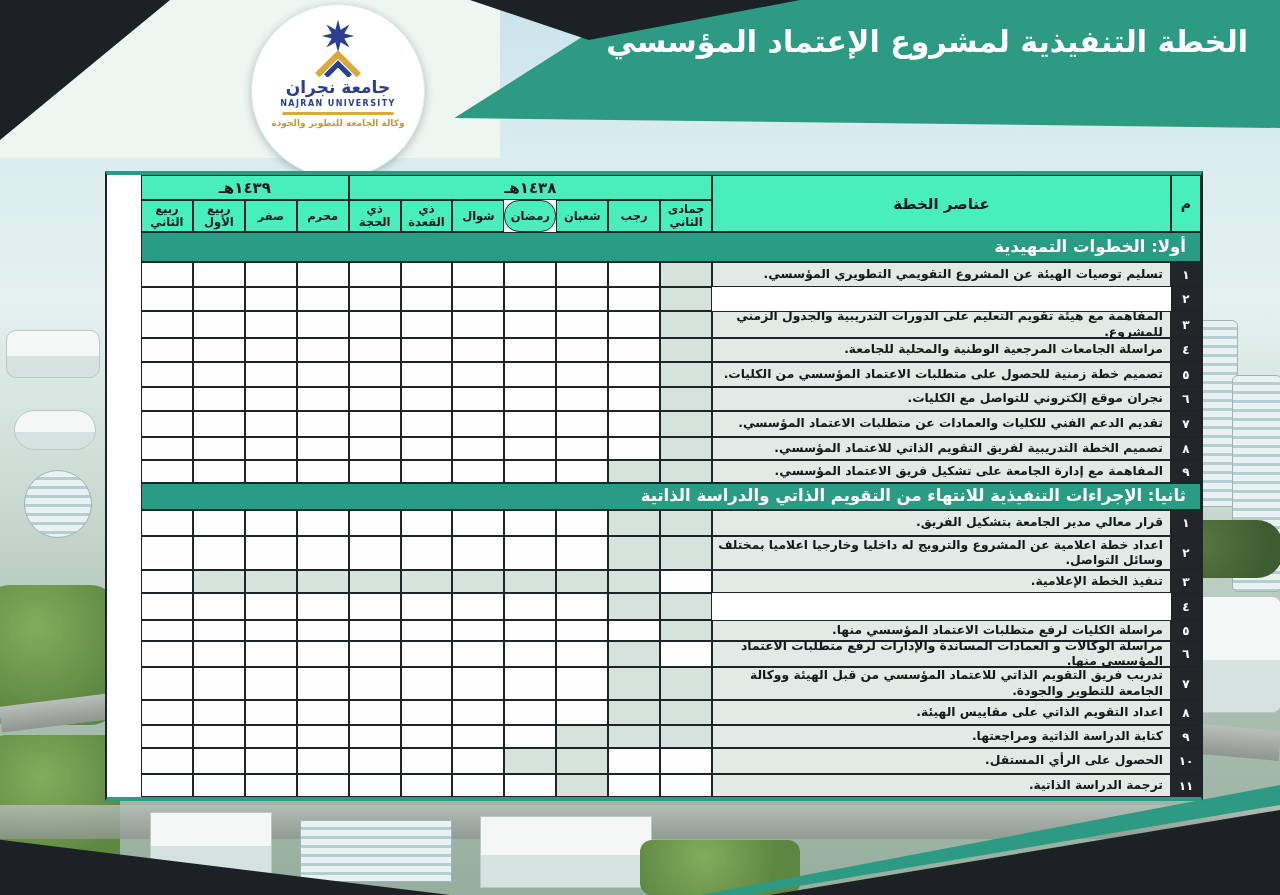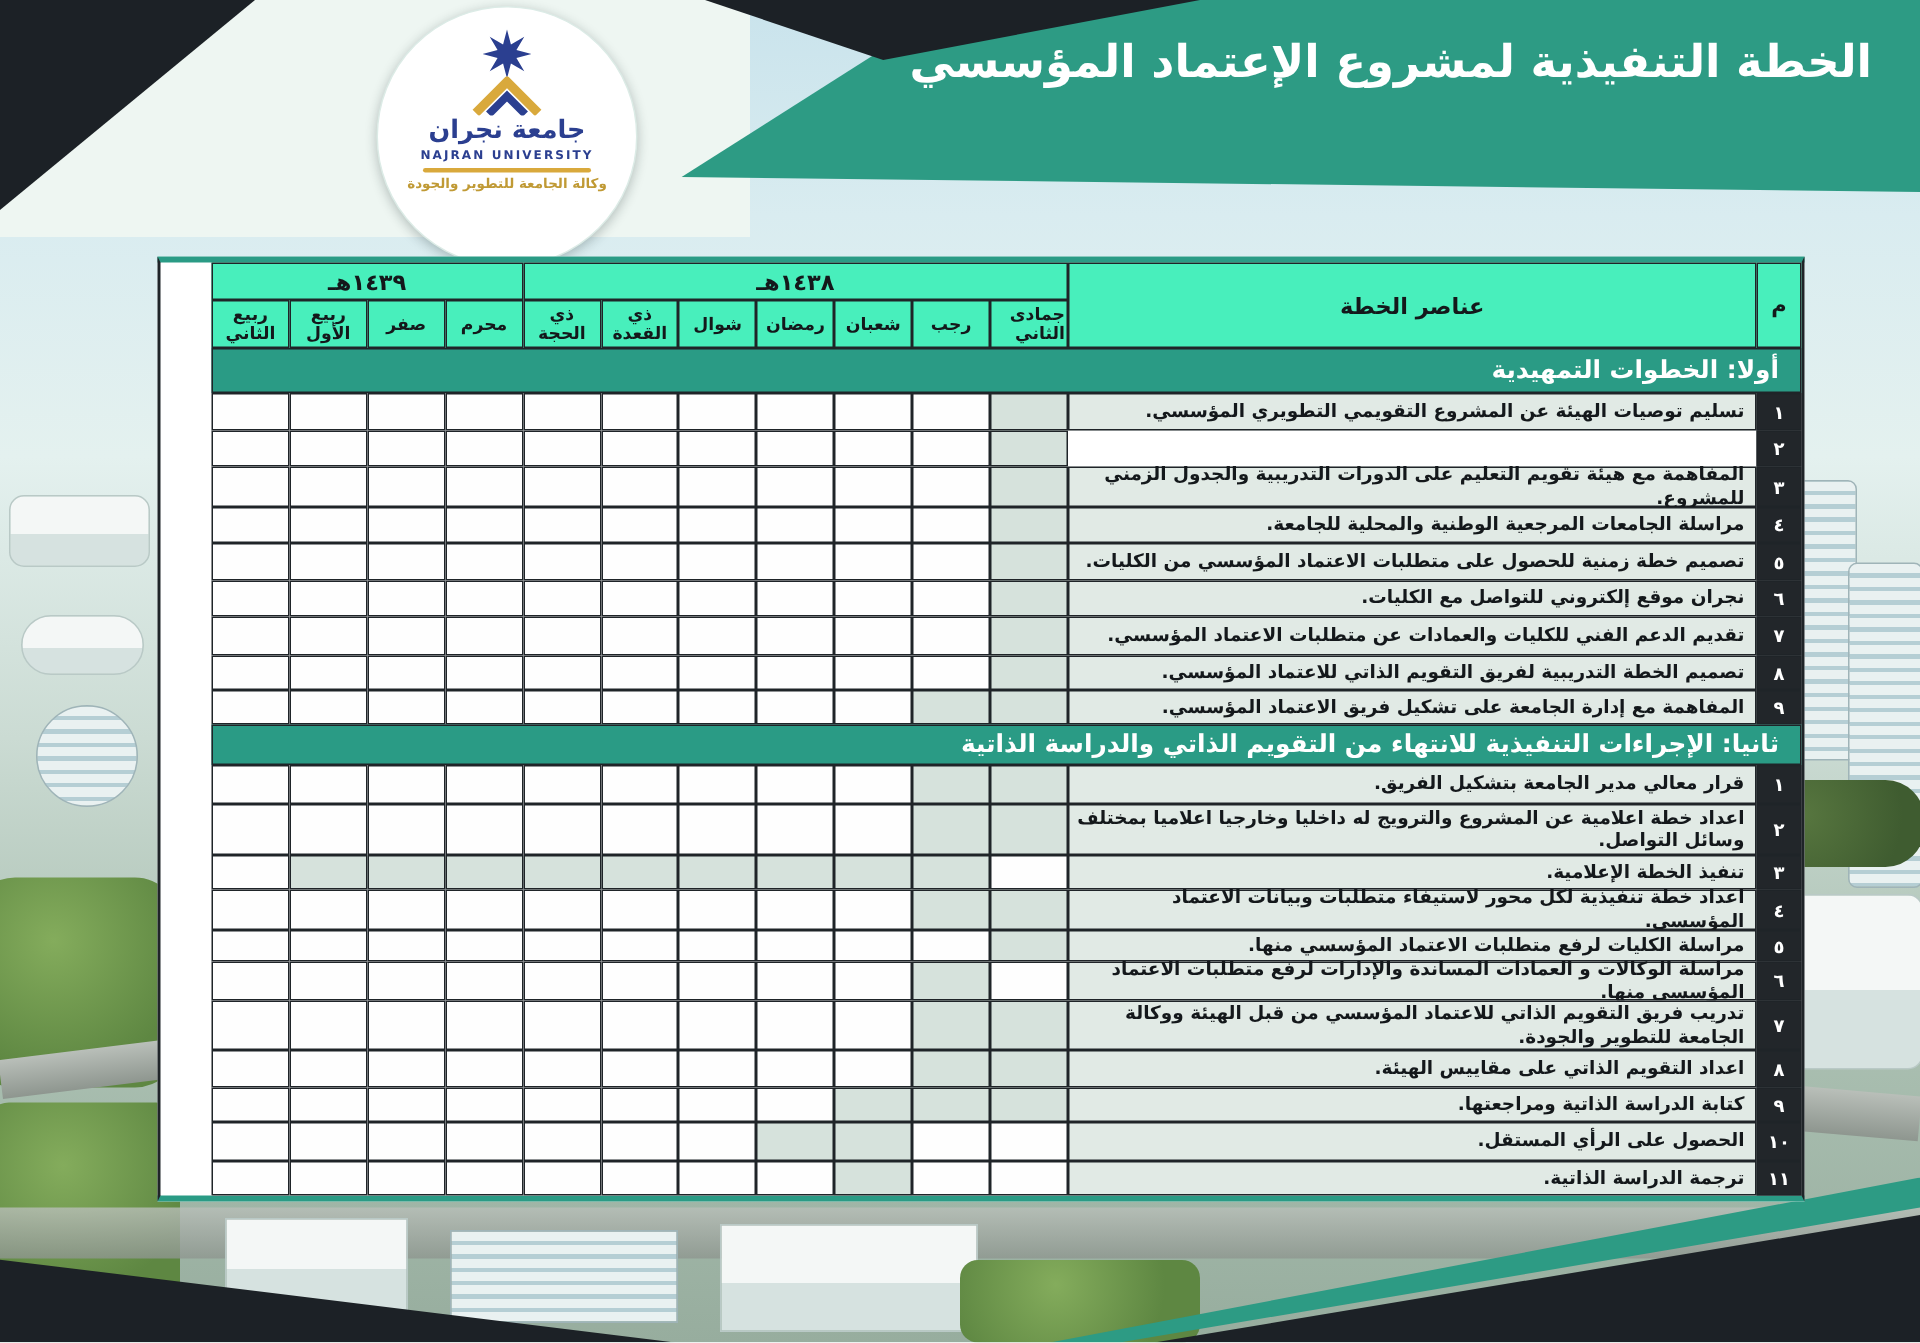--- a/index.html
+++ b/index.html
@@ -108,24 +108,24 @@
   <div class="plan-table" style="grid-template-rows: 25px 32px 30px 25px 24px 27px 24px 25px 24px 26px 23px 23px 27px 26px 34px 23px 27px 21px 26px 33px 25px 23px 26px 23px;">
       <div class="pc h-year" style="grid-area: 1 / 1 / span 1 / span 4;">١٤٣٩هـ</div>
       <div class="pc h-year" style="grid-area: 1 / 5 / span 1 / span 7;">١٤٣٨هـ</div>
       <div class="pc h-month" style="grid-area: 2 / 1 / span 1 / span 1;">ربيع الثاني</div>
       <div class="pc h-month" style="grid-area: 2 / 2 / span 1 / span 1;">ربيع الأول</div>
       <div class="pc h-month" style="grid-area: 2 / 3 / span 1 / span 1;">صفر</div>
       <div class="pc h-month" style="grid-area: 2 / 4 / span 1 / span 1;">محرم</div>
       <div class="pc h-month" style="grid-area: 2 / 5 / span 1 / span 1;">ذي الحجة</div>
       <div class="pc h-month" style="grid-area: 2 / 6 / span 1 / span 1;">ذي القعدة</div>
       <div class="pc h-month" style="grid-area: 2 / 7 / span 1 / span 1;">شوال</div>
-      <div class="pc h-month" style="grid-area: 2 / 8 / span 1 / span 1;">رمضان</div>
+      <div class="pc h-month" style="grid-area: 2 / 8 / span 1 / span 1; border-radius: 15px;">رمضان</div>
       <div class="pc h-month" style="grid-area: 2 / 9 / span 1 / span 1;">شعبان</div>
       <div class="pc h-month" style="grid-area: 2 / 10 / span 1 / span 1;">رجب</div>
-      <div class="pc h-month" style="grid-area: 2 / 11 / span 1 / span 1; text-align: right;">جمادى الثاني</div>
+      <div class="pc h-month" style="grid-area: 2 / 11 / span 1 / span 1;">جمادى الثاني</div>
       <div class="pc h-elements" style="grid-area: 1 / 12 / span 2 / span 1;">عناصر الخطة</div>
       <div class="pc h-num" style="grid-area: 1 / 13 / span 2 / span 1;">م</div>
       <div class="pc section-band" style="grid-area: 3 / 1 / span 1 / span 13;">أولا: الخطوات التمهيدية</div>
       <div class="pc cell" style="grid-area: 4 / 1 / span 1 / span 1;"></div>
       <div class="pc cell" style="grid-area: 4 / 2 / span 1 / span 1;"></div>
       <div class="pc cell" style="grid-area: 4 / 3 / span 1 / span 1;"></div>
       <div class="pc cell" style="grid-area: 4 / 4 / span 1 / span 1;"></div>
       <div class="pc cell" style="grid-area: 4 / 5 / span 1 / span 1;"></div>
       <div class="pc cell" style="grid-area: 4 / 6 / span 1 / span 1;"></div>
       <div class="pc cell" style="grid-area: 4 / 7 / span 1 / span 1;"></div>
@@ -282,21 +282,20 @@
       <div class="pc cell" style="grid-area: 17 / 2 / span 1 / span 1;"></div>
       <div class="pc cell" style="grid-area: 17 / 3 / span 1 / span 1;"></div>
       <div class="pc cell" style="grid-area: 17 / 4 / span 1 / span 1;"></div>
       <div class="pc cell" style="grid-area: 17 / 5 / span 1 / span 1;"></div>
       <div class="pc cell" style="grid-area: 17 / 6 / span 1 / span 1;"></div>
       <div class="pc cell" style="grid-area: 17 / 7 / span 1 / span 1;"></div>
       <div class="pc cell" style="grid-area: 17 / 8 / span 1 / span 1;"></div>
       <div class="pc cell" style="grid-area: 17 / 9 / span 1 / span 1;"></div>
       <div class="pc cell shaded" style="grid-area: 17 / 10 / span 1 / span 1;"></div>
       <div class="pc cell shaded" style="grid-area: 17 / 11 / span 1 / span 1;"></div>
-      <div class="pc task" style="grid-area: 17 / 12 / span 1 / span 1;">اعداد خطة تنفيذية لكل محور لاستيفاء متطلبات وبيانات الاعتماد المؤسسي.</div>
       <div class="pc num" style="grid-area: 17 / 13 / span 1 / span 1;">٤</div>
       <div class="pc cell" style="grid-area: 18 / 1 / span 1 / span 1;"></div>
       <div class="pc cell" style="grid-area: 18 / 2 / span 1 / span 1;"></div>
       <div class="pc cell" style="grid-area: 18 / 3 / span 1 / span 1;"></div>
       <div class="pc cell" style="grid-area: 18 / 4 / span 1 / span 1;"></div>
       <div class="pc cell" style="grid-area: 18 / 5 / span 1 / span 1;"></div>
       <div class="pc cell" style="grid-area: 18 / 6 / span 1 / span 1;"></div>
       <div class="pc cell" style="grid-area: 18 / 7 / span 1 / span 1;"></div>
       <div class="pc cell" style="grid-area: 18 / 8 / span 1 / span 1;"></div>
       <div class="pc cell" style="grid-area: 18 / 9 / span 1 / span 1;"></div>

